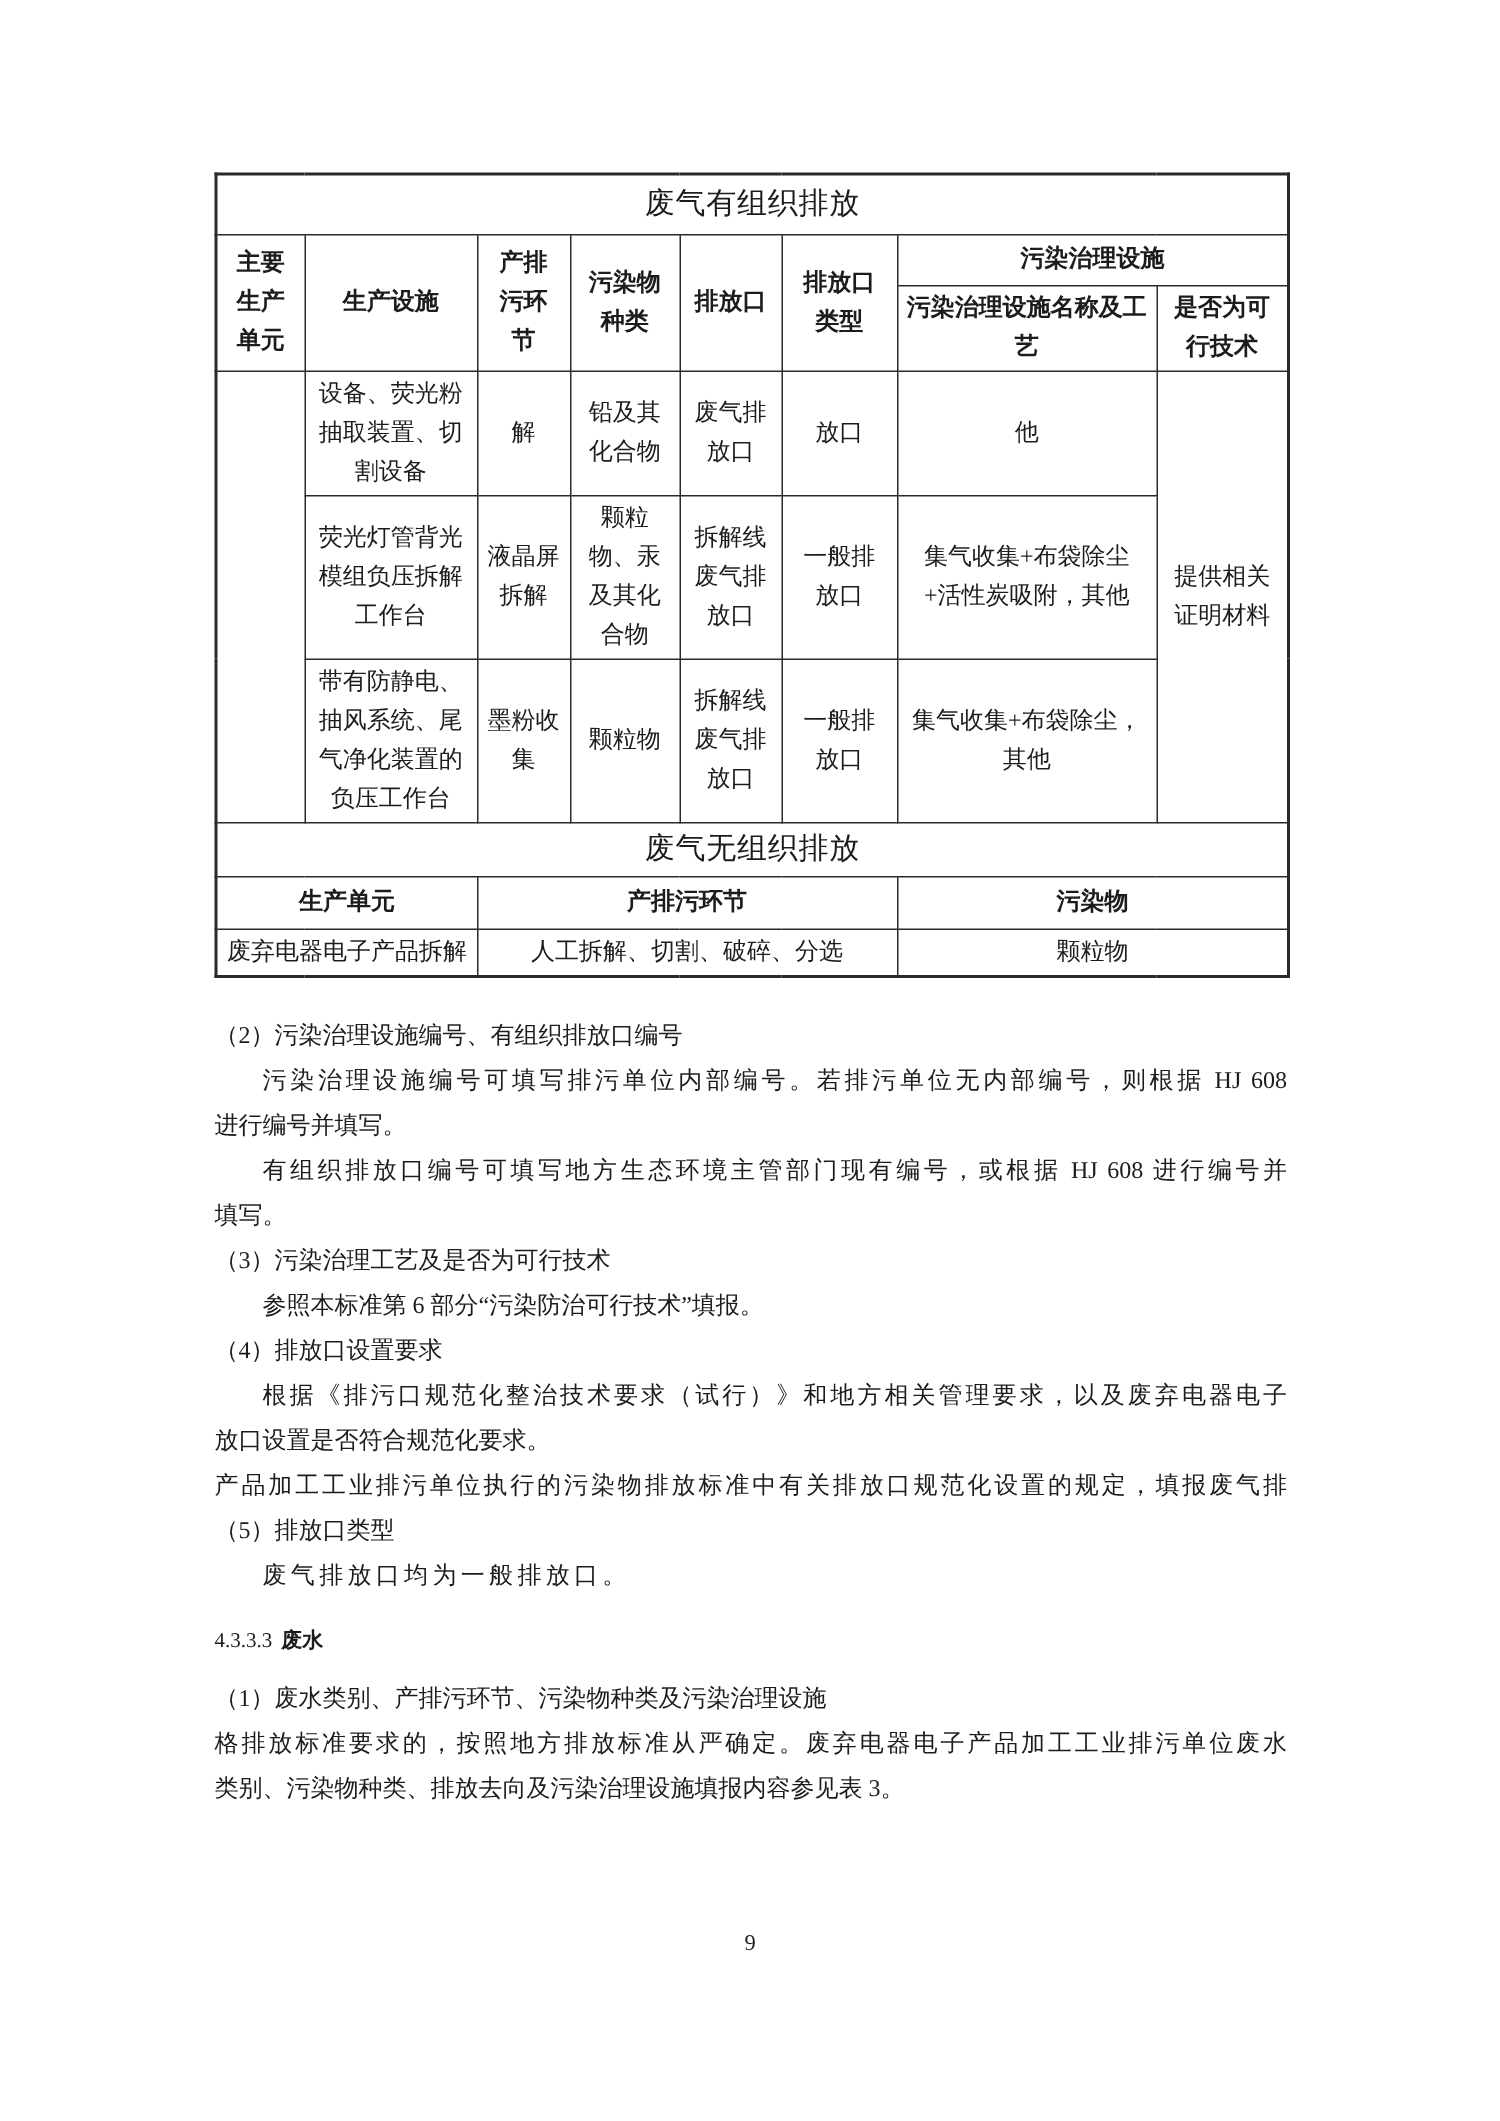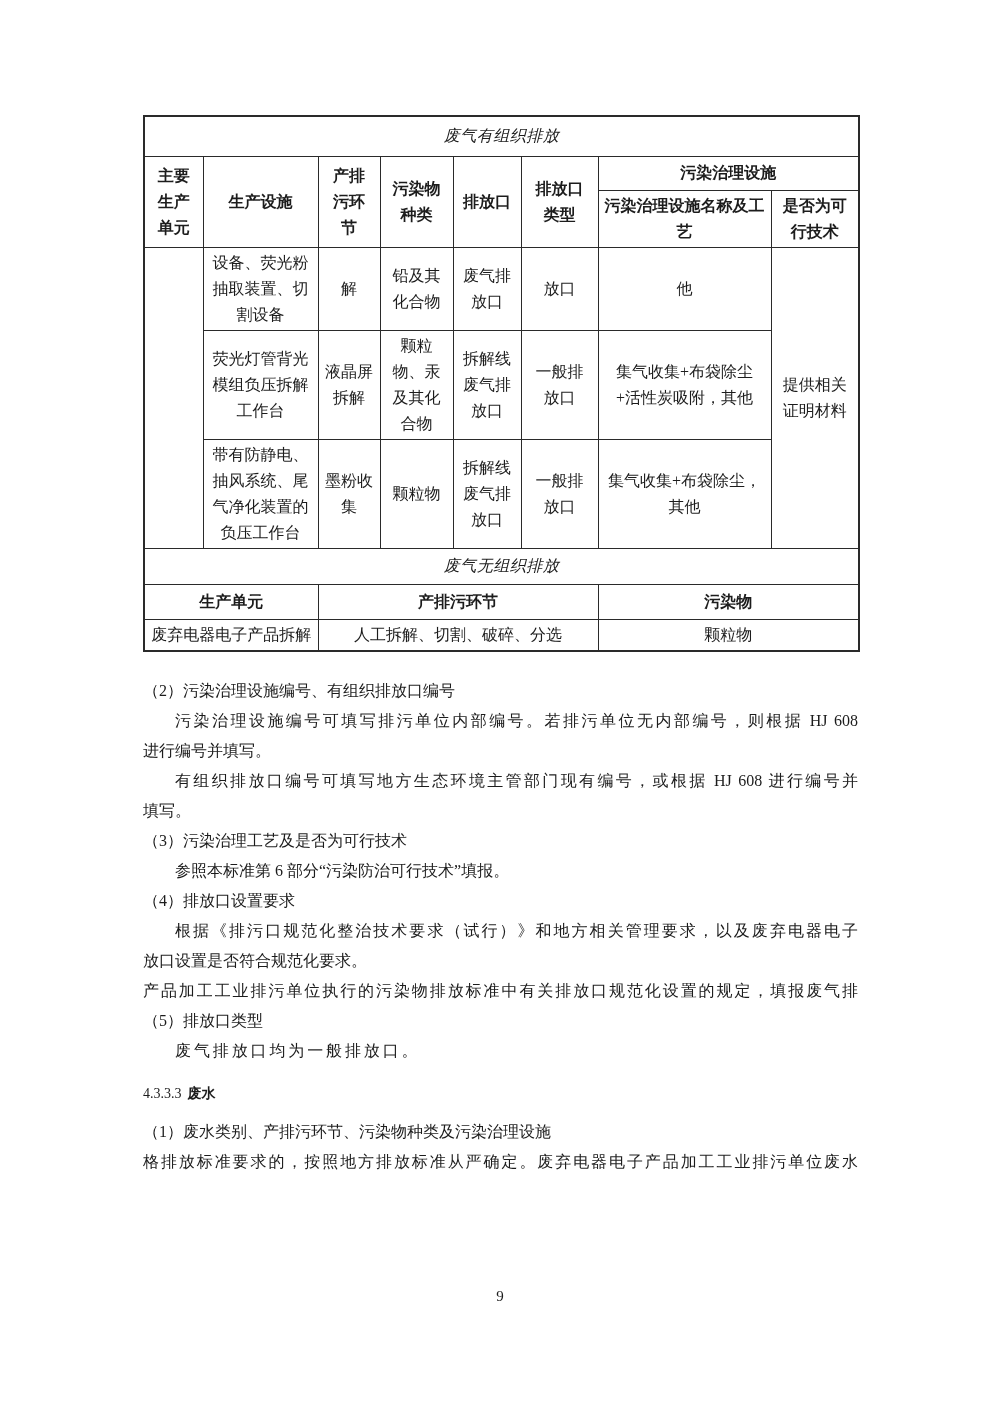--- a/index.html
+++ b/index.html
@@ -36,21 +36,21 @@
   table.emissions th { font-weight: bold; }
   .row-title   { height: 40px; }
   .row-head1   { height: 34px; margin-top: 19px; }
   .row-head2   { height: 56px; }
   .row-d1      { height: 80px; }
   .row-d2      { height: 78px; }
   .row-d3      { height: 106px; }
   .row-title2  { height: 36px; }
   .row-head3   { height: 35px; padding-left: 22px; }
   .row-d4      { height: 24px; }
-  .tbl-title { font-weight: bold; font-size: 16px; letter-spacing: 0.5px; font-style: italic; }
+  .tbl-title { font-weight: bold; font-size: 20px; letter-spacing: 0.5px; }
   .iw { display: inline-block; vertical-align: middle; }
   .iw22  { max-width: 2.2em; }
   .iw32  { max-width: 3.2em; }
   .iw34  { max-width: 3.4em; }
   .iw42  { max-width: 4.3em; }
   .iw43c { max-width: 4.3em; }
   .iw62  { max-width: 6.2em; }
   .iw102 { max-width: 10.2em; }
   td.note-cell {
     vertical-align: top;
@@ -188,16 +188,17 @@
     <div class="bline fill">产品加工工业排污单位执行的污染物排放标准中有关排放口规范化设置的规定，填报废气排</div>
     <div class="bline">（5）排放口类型</div>
     <div class="bline indent spread">废气排放口均为一般排放口。</div>
 
     <div class="section-heading">
       <span class="num">4.3.3.3</span><span class="ttl">废水</span>
     </div>
 
     <div class="bline">（1）废水类别、产排污环节、污染物种类及污染治理设施</div>
     <div class="bline fill">格排放标准要求的，按照地方排放标准从严确定。废弃电器电子产品加工工业排污单位废水</div>
+    <div class="bline">类别、污染物种类、排放去向及污染治理设施填报内容参见表 3。</div>
   </div>
 
   <div class="page-number">9</div>
 </div>
 
 </body></html>

